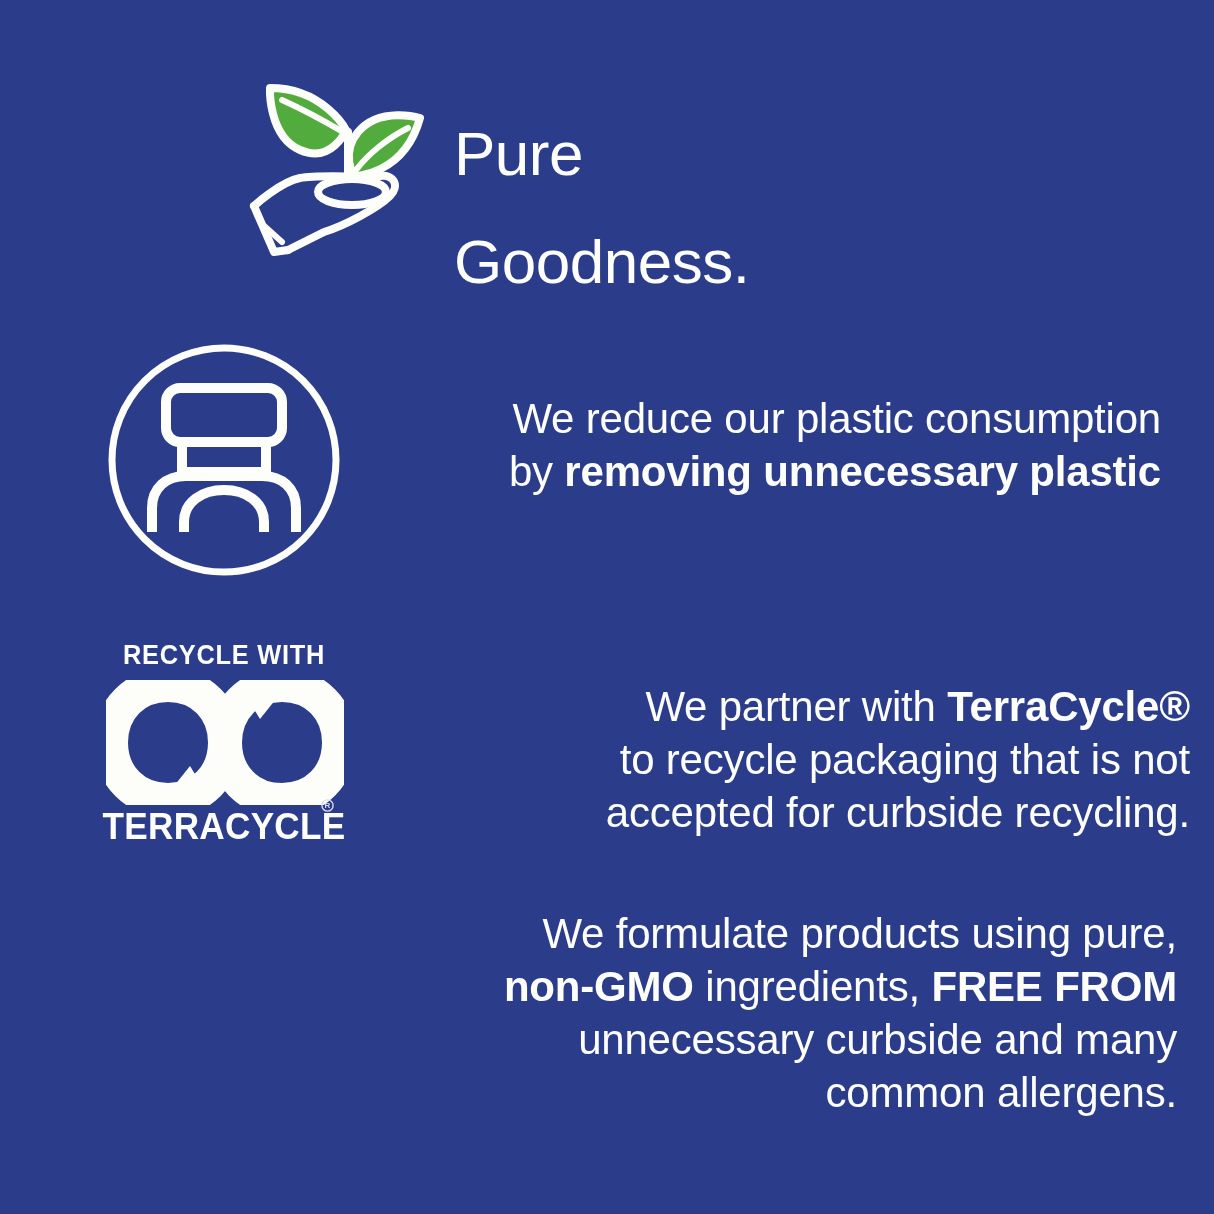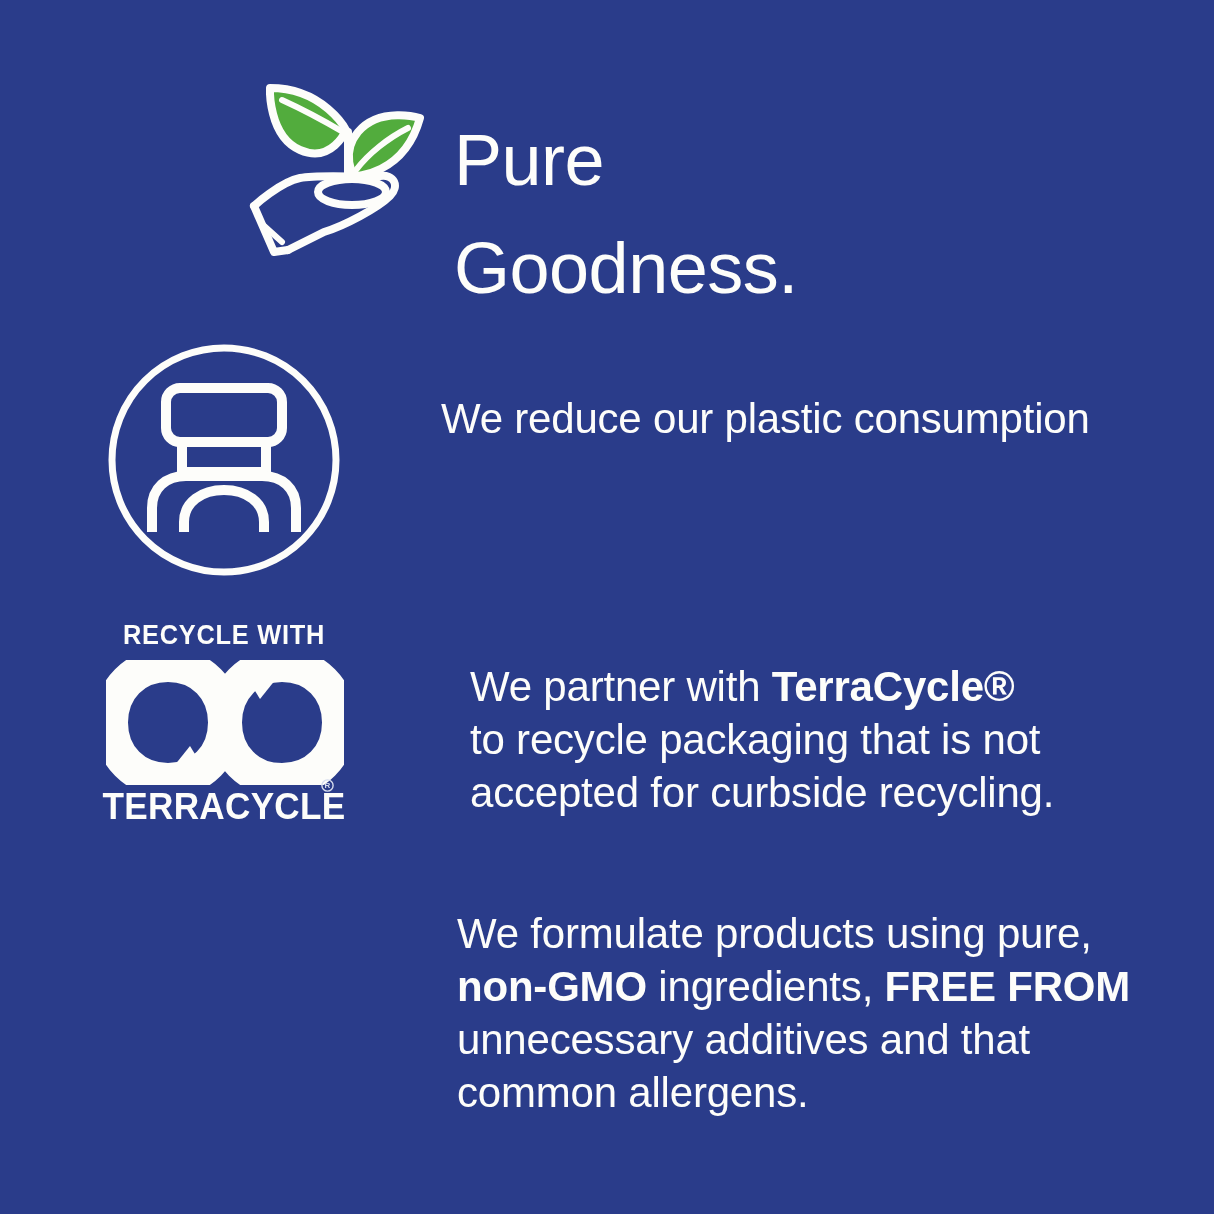--- a/index.html
+++ b/index.html
@@ -31,21 +31,21 @@
     top: 8px;
     width: 178px;
     height: 190px;
   }
   #header-title {
     position: absolute;
     left: 206px;
     top: 0px;
     width: 560px;
     color: #fdfdfa;
-    font-size: 72px;
+    font-size: 62px;
     font-weight: 400;
     line-height: 108px;
     letter-spacing: -0.5px;
   }
   #header-title .ln { display: block; white-space: nowrap; }
 
   
   .row {
     position: absolute;
     left: 0;
@@ -64,26 +64,26 @@
     position: absolute;
     left: 441px;
     top: 0;
     width: 720px;
     color: #fdfdfa;
     font-size: 42px;
     font-weight: 400;
     line-height: 53px;
     letter-spacing: -0.2px;
   }
-  .row-text .ln { display: block; white-space: nowrap; }
+  .row-text .ln { display: block; white-space: nowrap; text-align: right; }
   .row-text b { font-weight: 700; }
 
   #row-plastic { top: 340px; height: 250px; }
   #row-plastic .row-text { top: 52px; }
-  #row-terracycle { top: 620px; height: 240px; }
+  #row-terracycle { top: 640px; height: 240px; }
   #row-terracycle .row-text { top: 40px; margin-left: 29px; }
   #row-gmo { top: 890px; height: 240px; }
   #row-gmo .row-text { top: 17px; margin-left: 16px; }
 
   
   .icon-circle-svg { display: block; }
 
   
   #terracycle-logo {
     position: relative;
@@ -180,20 +180,21 @@
 
         <path d="M78 102 L 78 132 L 162 132 L 162 102" fill="none" stroke="#fdfdfa" stroke-width="10" stroke-linejoin="miter"></path>
 
         <path d="M48 192 L 48 168 C 48 148, 62 136, 82 136 L 158 136 C 178 136, 192 148, 192 168 L 192 192" fill="none" stroke="#fdfdfa" stroke-width="10" stroke-linejoin="round"></path>
 
         <path d="M80 192 L 80 182 C 80 162, 98 150, 120 150 C 142 150, 160 162, 160 182 L 160 192" fill="none" stroke="#fdfdfa" stroke-width="10" stroke-linejoin="round"></path>
       </svg>
     </div>
     <div class="row-text">
         <span class="ln"><span>We reduce our plastic consumption</span></span>
+        <span class="ln"><span>by </span><b>removing unnecessary plastic</b></span>
       </div>
   </div>
 
   <div class="row" id="row-terracycle">
     <div class="row-icon">
       <div id="terracycle-logo">
         <div id="terracycle-top-label">RECYCLE WITH</div>
 
         <div id="terracycle-infinity">
           <svg viewBox="0 0 238 125" width="238" height="125" aria-hidden="true">
@@ -230,18 +231,18 @@
         <span class="ln"><span>We partner with </span><b>TerraCycle®</b></span>
         <span class="ln"><span>to recycle packaging that is not</span></span>
         <span class="ln"><span>accepted for curbside recycling.</span></span>
       </div>
   </div>
 
   <div class="row" id="row-gmo">
     <div class="row-text">
         <span class="ln"><span>We formulate products using pure,</span></span>
         <span class="ln"><b>non-GMO</b><span> ingredients, </span><b>FREE FROM</b></span>
-        <span class="ln"><span>unnecessary additives and that</span></span>
+        <span class="ln"><span>unnecessary curbside and many</span></span>
         <span class="ln"><span>common allergens.</span></span>
       </div>
   </div>
 
 </div>
 
 </body></html>

